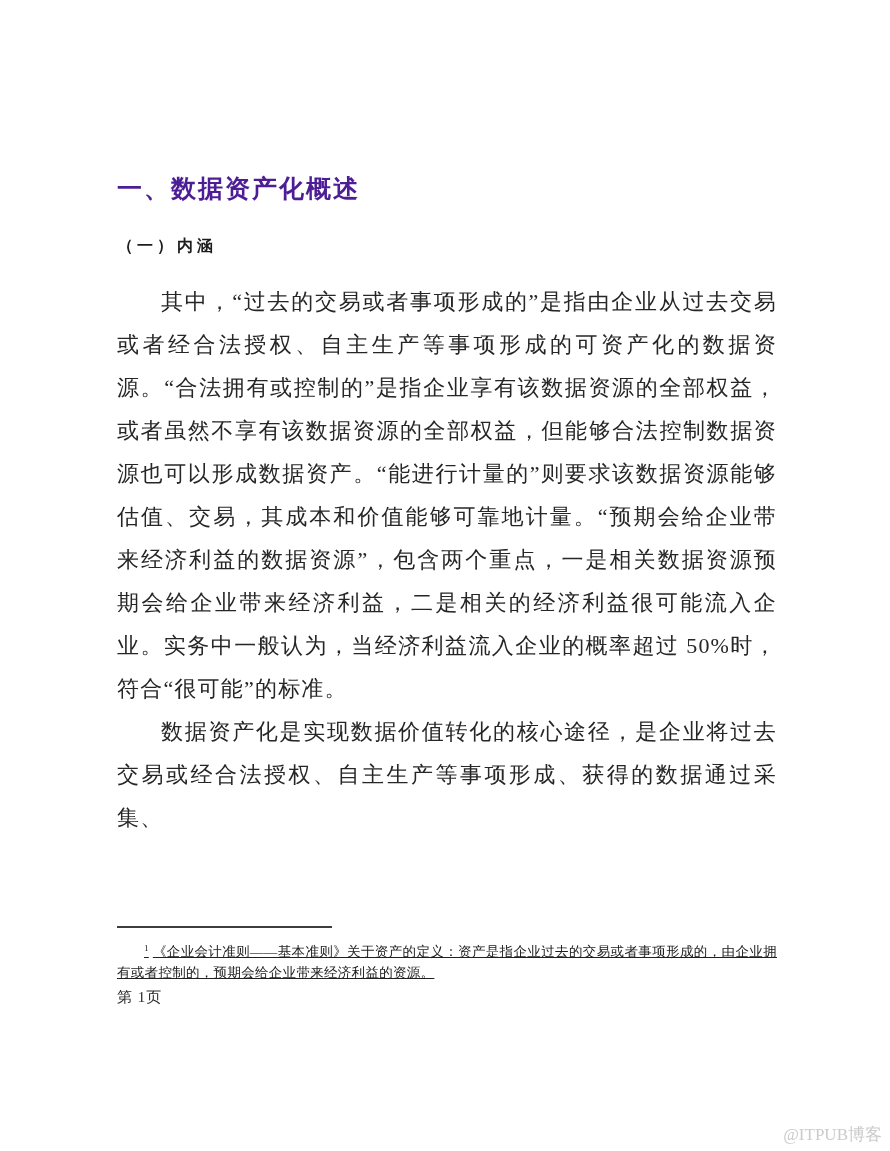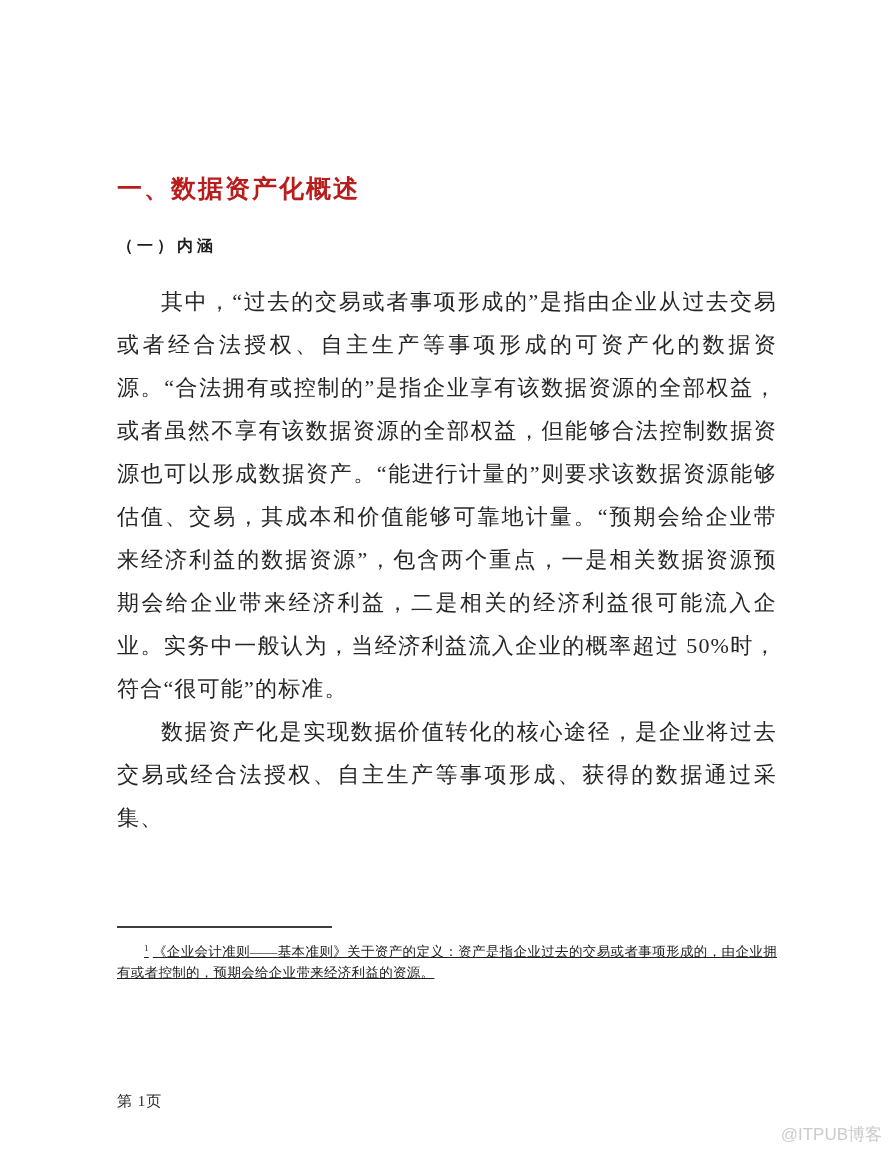--- a/index.html
+++ b/index.html
@@ -21,21 +21,21 @@
   .content {
     position: absolute;
     left: 117px;
     top: 172px;
     width: 660px;
   }
   .section-heading {
     font-family: "Liberation Sans", "DejaVu Sans", sans-serif;
     font-size: 25px;
     font-weight: 700;
-    color: #b91c1c;
+    color: #4c1d95;
     letter-spacing: 2px;
     margin: 0 0 27px 0;
     line-height: 32px;
   }
   .subsection-heading {
     font-size: 16px;
     font-weight: 700;
     color: #1c1c1c;
     letter-spacing: 4px;
     margin: 0 0 19px 0;
@@ -79,30 +79,30 @@
   }
   .footnote sup {
     font-size: 9px;
     vertical-align: super;
     line-height: 0;
     margin-right: 4px;
   }
   .page-number {
     position: absolute;
     left: 117px;
-    top: 1092px;
+    top: 988px;
     font-size: 15px;
     letter-spacing: 1px;
     color: #2a2a2a;
   }
   .watermark {
     position: absolute;
     right: 8px;
     top: 1123px;
-    font-family: Liberation Sans, sans-serif;
+    font-family: Liberation Serif, serif;
     font-size: 17px;
     color: #cbcbcd;
   }
 </style>
 </head>
 <body>
 
 <div class="canvas">
 
   <div class="content">

